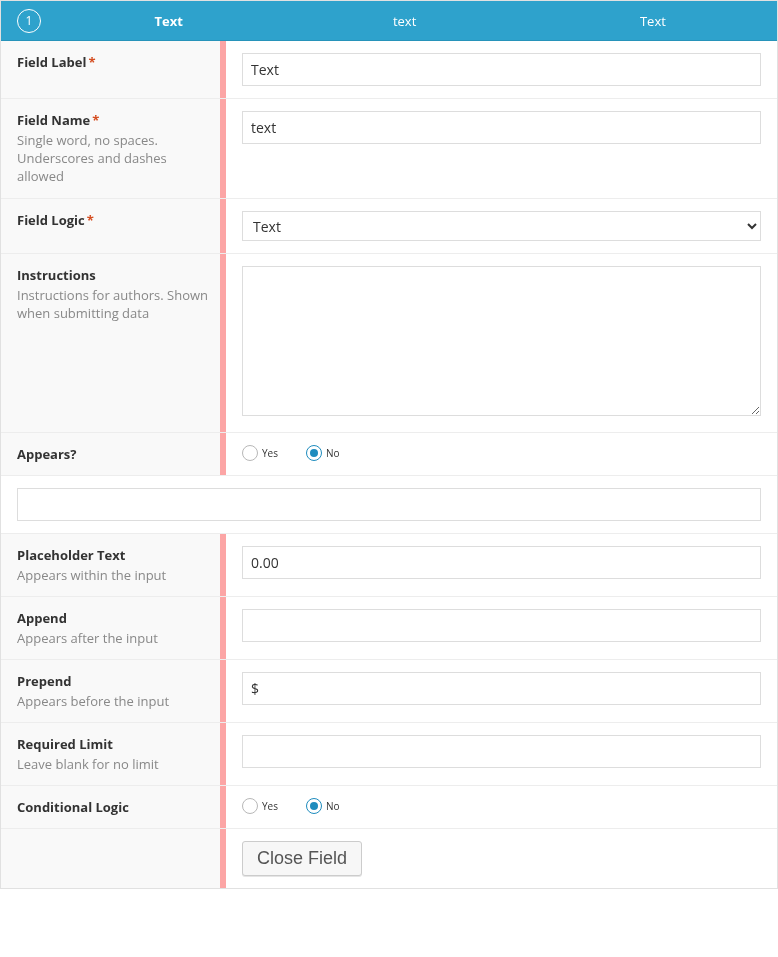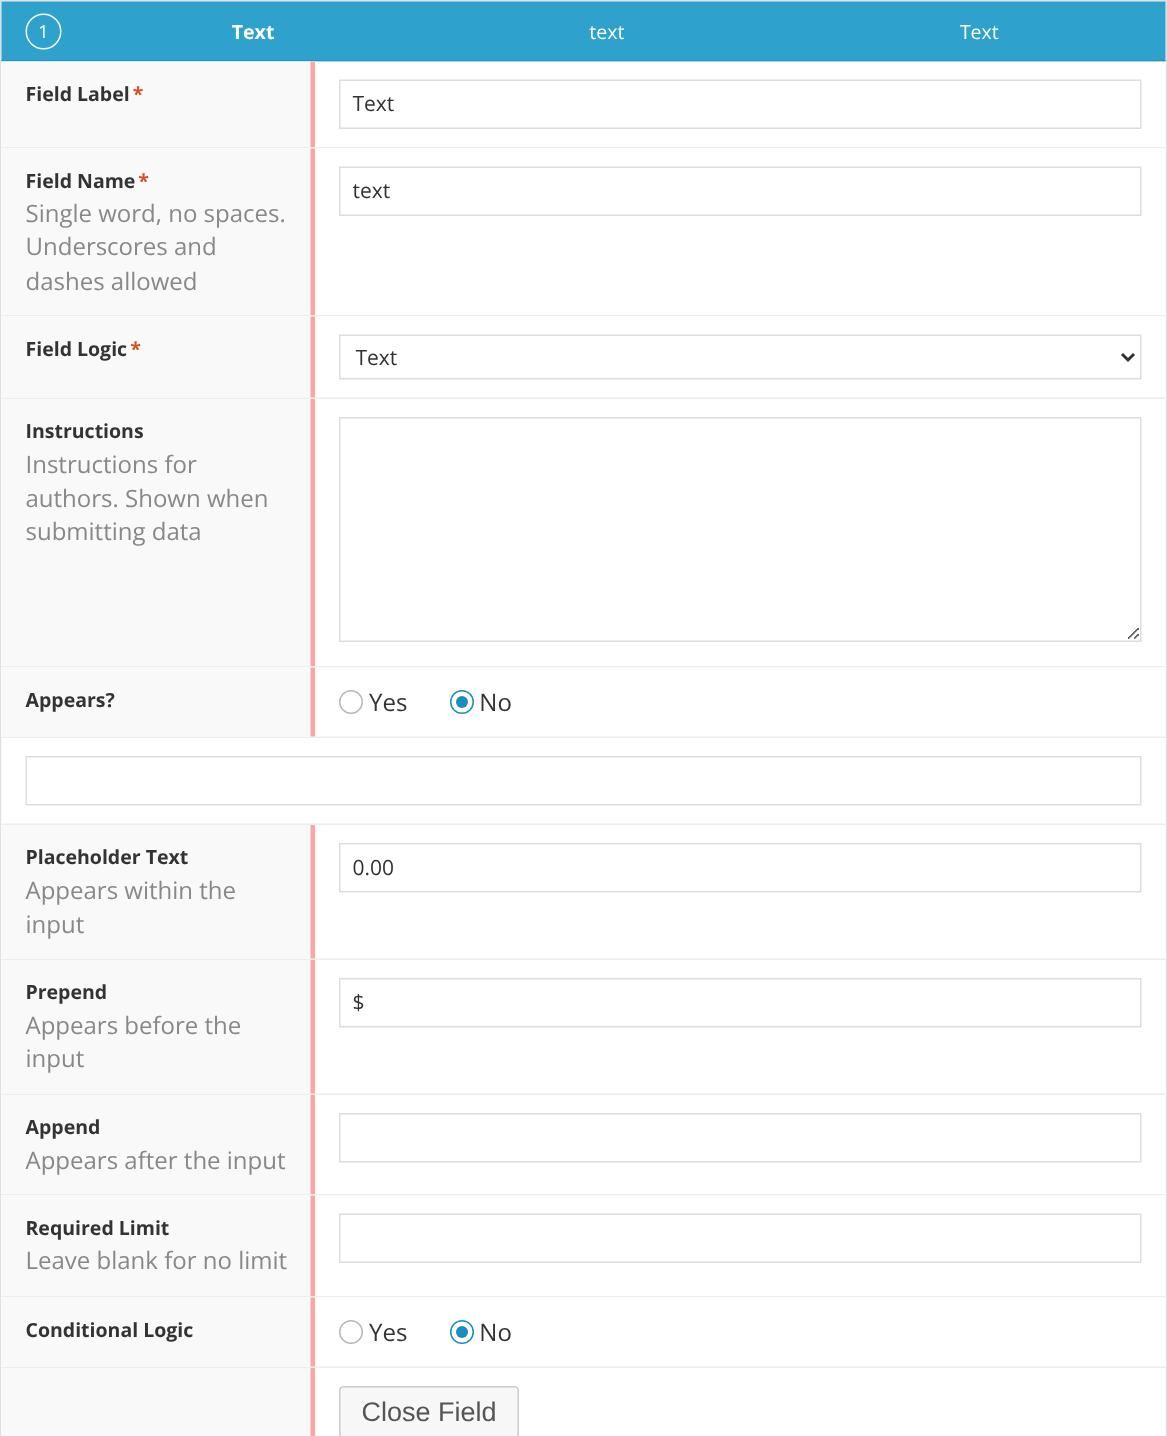--- a/index.html
+++ b/index.html
@@ -46,42 +46,42 @@
   }
   .header .hcell.strong { font-weight: 700; }
 
   
   .row {
     display: flex;
     border-bottom: 1px solid #ededed;
     background: #fff;
   }
   .row .label-col {
-    width: 209px;
+    width: 225px;
     background: #f9f9f9;
-    border-right: 3px solid #fca5a5;
+    border-right: 6px solid #fca5a5;
     padding: 12px 12px 12px 16px;
   }
   .row .input-col {
     flex: 1;
     padding: 12px 16px;
   }
   .label-col .lbl {
     font-weight: 700;
     color: #333;
     font-size: 13px;
   }
   .label-col .req {
     color: #d54e21;
     font-weight: 700;
     margin-left: 2px;
   }
   .label-col .desc {
     color: #888;
-    font-size: 16px;
+    font-size: 13px;
     margin-top: 2px;
     line-height: 1.4;
   }
   
   .text-input, .select-input, .textarea-input, .number-input {
     width: 100%;
     border: 1px solid #ddd;
     background: #fff;
     font-size: 14px;
     color: #333;
@@ -102,21 +102,21 @@
   .radio-group { display: flex; align-items: center; gap: 28px; }
   .radio-item { display: flex; align-items: center; gap: 4px; }
   .radio {
     width: 16px; height: 16px; border: 1px solid #b8b8b8; border-radius: 50%;
     display: inline-flex; align-items: center; justify-content: center;
     cursor: pointer; background: #fff;
   }
   .radio.checked { border: 1px solid #1e8cbe; }
   .radio .dot { width: 8px; height: 8px; border-radius: 50%; background: #1e8cbe; display: none; }
   .radio.checked .dot { display: block; }
-  .radio-label { font-size: 16px; color: #333; }
+  .radio-label { font-size: 10px; color: #333; }
   
   .btn {
     background: #f7f7f7;
     border: 1px solid #ccc;
     color: #555;
     padding: 6px 14px;
     font-size: 18px;
     border-radius: 3px;
     cursor: pointer;
     box-shadow: 0 1px 0 #e5e5e5;
@@ -209,35 +209,35 @@
       <span class="lbl">Placeholder Text</span>
       <div class="desc">Appears within the input</div>
     </div>
     <div class="input-col">
       <input type="text" class="text-input" value="0.00" style="">
     </div>
   </div>
 
   <div class="row">
     <div class="label-col">
+      <span class="lbl">Append</span>
+      <div class="desc">Appears after the input</div>
+    </div>
+    <div class="input-col">
+      <input type="text" class="text-input" value="" style="">
+    </div>
+  </div>
+
+  <div class="row">
+    <div class="label-col">
       <span class="lbl">Prepend</span>
       <div class="desc">Appears before the input</div>
     </div>
     <div class="input-col">
       <input type="text" class="text-input" value="$" style="">
-    </div>
-  </div>
-
-  <div class="row">
-    <div class="label-col">
-      <span class="lbl">Append</span>
-      <div class="desc">Appears after the input</div>
-    </div>
-    <div class="input-col">
-      <input type="text" class="text-input" value="" style="">
     </div>
   </div>
 
   <div class="row">
     <div class="label-col">
       <span class="lbl">Required Limit</span>
       <div class="desc">Leave blank for no limit</div>
     </div>
     <div class="input-col">
       <input type="number" class="number-input" value="" style="">

